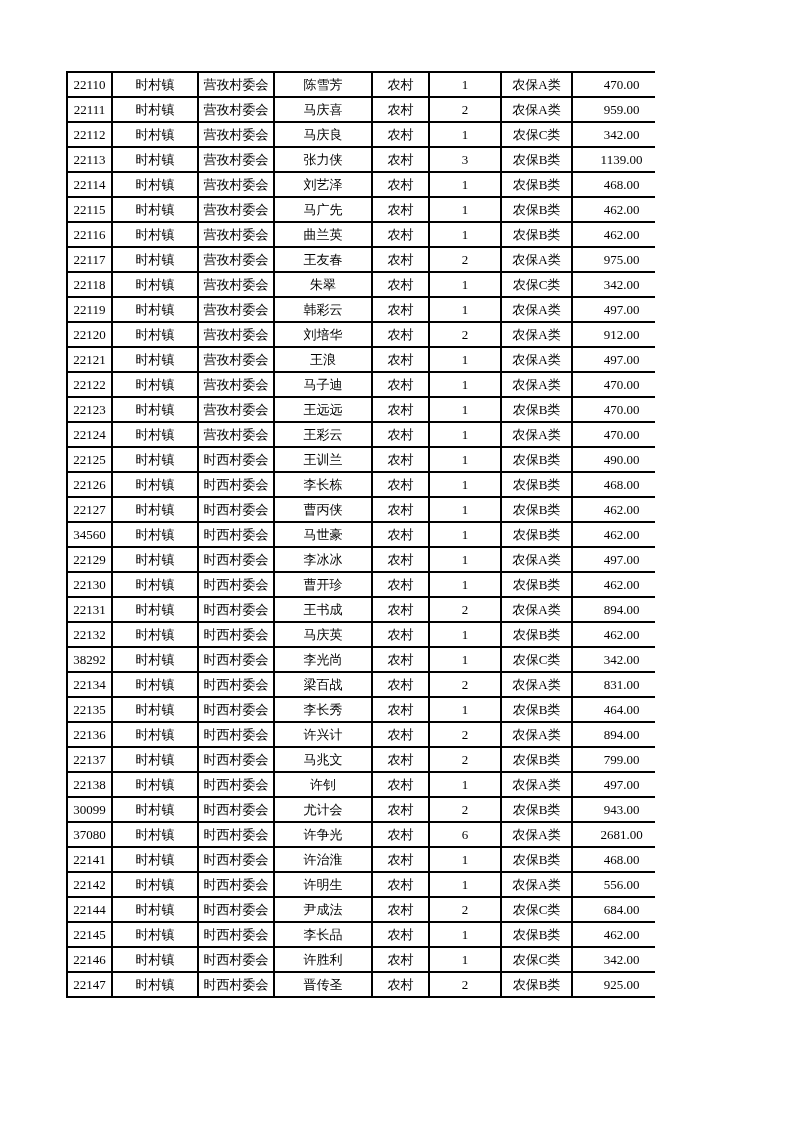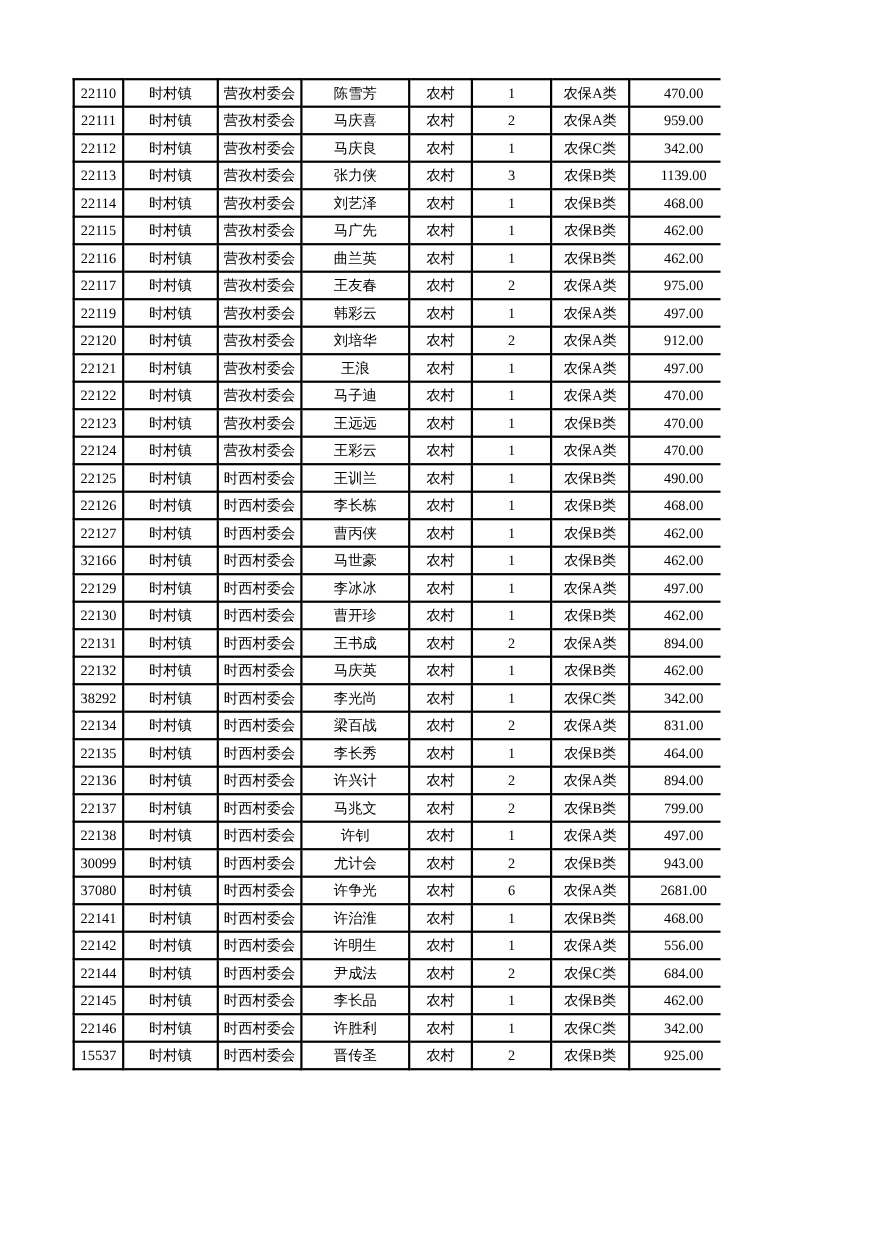--- a/index.html
+++ b/index.html
@@ -125,170 +125,180 @@
           <td>22117</td>
           <td>时村镇</td>
           <td>营孜村委会</td>
           <td>王友春</td>
           <td>农村</td>
           <td>2</td>
           <td>农保A类</td>
           <td>975.00</td>
         </tr>
         <tr>
-          <td>22119</td>
-          <td>时村镇</td>
-          <td>营孜村委会</td>
-          <td>韩彩云</td>
-          <td>农村</td>
-          <td>1</td>
-          <td>农保A类</td>
-          <td>497.00</td>
-        </tr>
-        <tr>
-          <td>22120</td>
-          <td>时村镇</td>
-          <td>营孜村委会</td>
-          <td>刘培华</td>
-          <td>农村</td>
-          <td>2</td>
-          <td>农保A类</td>
-          <td>912.00</td>
-        </tr>
-        <tr>
-          <td>22121</td>
-          <td>时村镇</td>
-          <td>营孜村委会</td>
-          <td>王浪</td>
-          <td>农村</td>
-          <td>1</td>
-          <td>农保A类</td>
-          <td>497.00</td>
-        </tr>
-        <tr>
-          <td>22122</td>
-          <td>时村镇</td>
-          <td>营孜村委会</td>
-          <td>马子迪</td>
-          <td>农村</td>
-          <td>1</td>
-          <td>农保A类</td>
-          <td>470.00</td>
-        </tr>
-        <tr>
-          <td>22123</td>
-          <td>时村镇</td>
-          <td>营孜村委会</td>
-          <td>王远远</td>
-          <td>农村</td>
-          <td>1</td>
-          <td>农保B类</td>
-          <td>470.00</td>
-        </tr>
-        <tr>
-          <td>22124</td>
-          <td>时村镇</td>
-          <td>营孜村委会</td>
-          <td>王彩云</td>
-          <td>农村</td>
-          <td>1</td>
-          <td>农保A类</td>
-          <td>470.00</td>
-        </tr>
-        <tr>
-          <td>22125</td>
-          <td>时村镇</td>
-          <td>时西村委会</td>
-          <td>王训兰</td>
-          <td>农村</td>
-          <td>1</td>
-          <td>农保B类</td>
-          <td>490.00</td>
-        </tr>
-        <tr>
-          <td>22126</td>
-          <td>时村镇</td>
-          <td>时西村委会</td>
-          <td>李长栋</td>
-          <td>农村</td>
-          <td>1</td>
-          <td>农保B类</td>
-          <td>468.00</td>
-        </tr>
-        <tr>
-          <td>22127</td>
-          <td>时村镇</td>
-          <td>时西村委会</td>
-          <td>曹丙侠</td>
-          <td>农村</td>
-          <td>1</td>
-          <td>农保B类</td>
-          <td>462.00</td>
-        </tr>
-        <tr>
-          <td>32166</td>
-          <td>时村镇</td>
-          <td>时西村委会</td>
-          <td>马世豪</td>
-          <td>农村</td>
-          <td>1</td>
-          <td>农保B类</td>
-          <td>462.00</td>
-        </tr>
-        <tr>
-          <td>22129</td>
-          <td>时村镇</td>
-          <td>时西村委会</td>
-          <td>李冰冰</td>
-          <td>农村</td>
-          <td>1</td>
-          <td>农保A类</td>
-          <td>497.00</td>
-        </tr>
-        <tr>
-          <td>22130</td>
-          <td>时村镇</td>
-          <td>时西村委会</td>
-          <td>曹开珍</td>
-          <td>农村</td>
-          <td>1</td>
-          <td>农保B类</td>
-          <td>462.00</td>
-        </tr>
-        <tr>
-          <td>22131</td>
-          <td>时村镇</td>
-          <td>时西村委会</td>
-          <td>王书成</td>
-          <td>农村</td>
-          <td>2</td>
-          <td>农保A类</td>
-          <td>894.00</td>
-        </tr>
-        <tr>
-          <td>22132</td>
-          <td>时村镇</td>
-          <td>时西村委会</td>
-          <td>马庆英</td>
-          <td>农村</td>
-          <td>1</td>
-          <td>农保B类</td>
-          <td>462.00</td>
-        </tr>
-        <tr>
-          <td>38292</td>
-          <td>时村镇</td>
-          <td>时西村委会</td>
-          <td>李光尚</td>
+          <td>22118</td>
+          <td>时村镇</td>
+          <td>营孜村委会</td>
+          <td>朱翠</td>
           <td>农村</td>
           <td>1</td>
           <td>农保C类</td>
           <td>342.00</td>
         </tr>
         <tr>
+          <td>22119</td>
+          <td>时村镇</td>
+          <td>营孜村委会</td>
+          <td>韩彩云</td>
+          <td>农村</td>
+          <td>1</td>
+          <td>农保A类</td>
+          <td>497.00</td>
+        </tr>
+        <tr>
+          <td>22120</td>
+          <td>时村镇</td>
+          <td>营孜村委会</td>
+          <td>刘培华</td>
+          <td>农村</td>
+          <td>2</td>
+          <td>农保A类</td>
+          <td>912.00</td>
+        </tr>
+        <tr>
+          <td>22121</td>
+          <td>时村镇</td>
+          <td>营孜村委会</td>
+          <td>王浪</td>
+          <td>农村</td>
+          <td>1</td>
+          <td>农保A类</td>
+          <td>497.00</td>
+        </tr>
+        <tr>
+          <td>22122</td>
+          <td>时村镇</td>
+          <td>营孜村委会</td>
+          <td>马子迪</td>
+          <td>农村</td>
+          <td>1</td>
+          <td>农保A类</td>
+          <td>470.00</td>
+        </tr>
+        <tr>
+          <td>22123</td>
+          <td>时村镇</td>
+          <td>营孜村委会</td>
+          <td>王远远</td>
+          <td>农村</td>
+          <td>1</td>
+          <td>农保B类</td>
+          <td>470.00</td>
+        </tr>
+        <tr>
+          <td>22124</td>
+          <td>时村镇</td>
+          <td>营孜村委会</td>
+          <td>王彩云</td>
+          <td>农村</td>
+          <td>1</td>
+          <td>农保A类</td>
+          <td>470.00</td>
+        </tr>
+        <tr>
+          <td>22125</td>
+          <td>时村镇</td>
+          <td>时西村委会</td>
+          <td>王训兰</td>
+          <td>农村</td>
+          <td>1</td>
+          <td>农保B类</td>
+          <td>490.00</td>
+        </tr>
+        <tr>
+          <td>22126</td>
+          <td>时村镇</td>
+          <td>时西村委会</td>
+          <td>李长栋</td>
+          <td>农村</td>
+          <td>1</td>
+          <td>农保B类</td>
+          <td>468.00</td>
+        </tr>
+        <tr>
+          <td>22127</td>
+          <td>时村镇</td>
+          <td>时西村委会</td>
+          <td>曹丙侠</td>
+          <td>农村</td>
+          <td>1</td>
+          <td>农保B类</td>
+          <td>462.00</td>
+        </tr>
+        <tr>
+          <td>34560</td>
+          <td>时村镇</td>
+          <td>时西村委会</td>
+          <td>马世豪</td>
+          <td>农村</td>
+          <td>1</td>
+          <td>农保B类</td>
+          <td>462.00</td>
+        </tr>
+        <tr>
+          <td>22129</td>
+          <td>时村镇</td>
+          <td>时西村委会</td>
+          <td>李冰冰</td>
+          <td>农村</td>
+          <td>1</td>
+          <td>农保A类</td>
+          <td>497.00</td>
+        </tr>
+        <tr>
+          <td>22130</td>
+          <td>时村镇</td>
+          <td>时西村委会</td>
+          <td>曹开珍</td>
+          <td>农村</td>
+          <td>1</td>
+          <td>农保B类</td>
+          <td>462.00</td>
+        </tr>
+        <tr>
+          <td>22131</td>
+          <td>时村镇</td>
+          <td>时西村委会</td>
+          <td>王书成</td>
+          <td>农村</td>
+          <td>2</td>
+          <td>农保A类</td>
+          <td>894.00</td>
+        </tr>
+        <tr>
+          <td>22132</td>
+          <td>时村镇</td>
+          <td>时西村委会</td>
+          <td>马庆英</td>
+          <td>农村</td>
+          <td>1</td>
+          <td>农保B类</td>
+          <td>462.00</td>
+        </tr>
+        <tr>
+          <td>38292</td>
+          <td>时村镇</td>
+          <td>时西村委会</td>
+          <td>李光尚</td>
+          <td>农村</td>
+          <td>1</td>
+          <td>农保C类</td>
+          <td>342.00</td>
+        </tr>
+        <tr>
           <td>22134</td>
           <td>时村镇</td>
           <td>时西村委会</td>
           <td>梁百战</td>
           <td>农村</td>
           <td>2</td>
           <td>农保A类</td>
           <td>831.00</td>
         </tr>
         <tr>
@@ -395,21 +405,21 @@
           <td>22146</td>
           <td>时村镇</td>
           <td>时西村委会</td>
           <td>许胜利</td>
           <td>农村</td>
           <td>1</td>
           <td>农保C类</td>
           <td>342.00</td>
         </tr>
         <tr>
-          <td>15537</td>
+          <td>22147</td>
           <td>时村镇</td>
           <td>时西村委会</td>
           <td>晋传圣</td>
           <td>农村</td>
           <td>2</td>
           <td>农保B类</td>
           <td>925.00</td>
         </tr>
       </tbody>
   </table>

